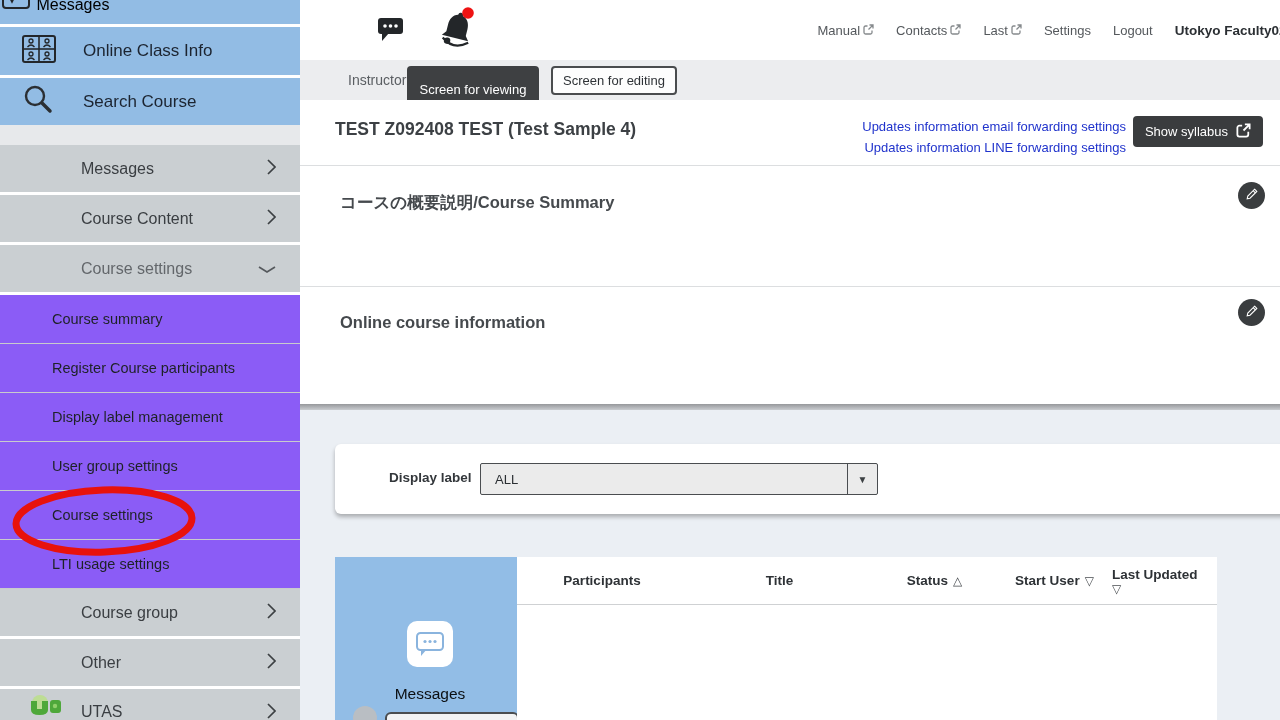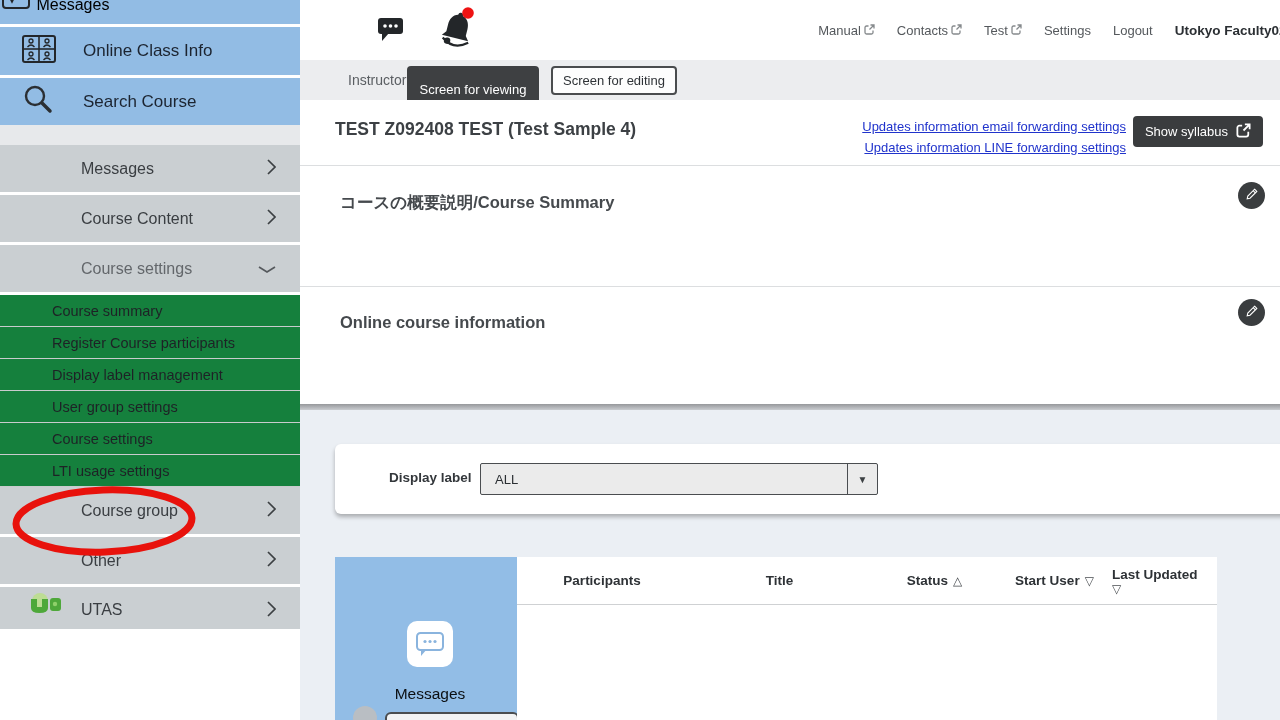--- a/index.html
+++ b/index.html
@@ -22,22 +22,22 @@
   .cutTop { height:24px; overflow:hidden; }
   .cutTop .inner { position:absolute; left:0; top:-24px; width:300px; height:48px; }
 
   .grow { height:47px; }
   .grow .lbl { position:absolute; left:81px; top:50%; transform:translateY(-50%);
                font-size:16px; color:#3a3e42; }
   .grow .lbl.dim { color:#63676b; }
   .grow .chev { position:absolute; right:24px; top:50%; transform:translateY(-50%); }
 
   .subwrap { background:#ebedee; }
-  .subrow { position:relative; height:32px; border-bottom:1px solid #c9cbcd;
-            background:#15803d; }
+  .subrow { position:relative; height:49px; border-bottom:1px solid #c9cbcd;
+            background:#8b5cf6; }
   .subrow .lbl { position:absolute; left:52px; top:50%; transform:translateY(-50%);
                  font-size:14.5px; color:#1e2226; }
 
   .utasrow { height:42px; overflow:hidden; }
 
   .annot { position:absolute; left:8px; top:483px; width:192px; height:76px;
            pointer-events:none; }
 
   
   .main { position:absolute; left:300px; top:0; width:980px; height:720px; background:#fff; }
@@ -61,21 +61,21 @@
                background:#fdfdfd; color:#2e3236; font-size:13px; border:2px solid #4a4c4e;
                border-radius:4px; display:flex; align-items:center; justify-content:center;
                cursor:pointer; }
 
   .titlerow { position:absolute; left:0; top:100px; width:980px; height:66px; background:#fff;
               border-bottom:1px solid #dcdee0; }
   .ctitle { position:absolute; left:35px; top:19px; font-size:17.5px; font-weight:bold;
             color:#3c4044; }
   .linkcol { position:absolute; right:154px; top:19px; display:flex; flex-direction:column;
              align-items:flex-end; gap:6px; }
-  .bluelink { font-size:13px; color:#2033cc; text-decoration:underline; cursor:pointer;
+  .bluelink { font-size:13px; color:#2033cc; cursor:pointer;
               white-space:nowrap; }
   .syllabtn { position:absolute; right:17px; top:16px; width:130px; height:31px;
               background:#3a3c3e; border:none; border-radius:4px; color:#fff; font-size:13px;
               display:flex; align-items:center; justify-content:center; gap:8px; cursor:pointer; }
 
   .sect1 { position:absolute; left:0; top:166px; width:980px; height:121px; background:#fff;
            border-bottom:1px solid #dcdee0; }
   .sect2 { position:absolute; left:0; top:287px; width:980px; height:117px; background:#fff; }
   .shead { position:absolute; left:40px; top:26px; font-size:16.5px; font-weight:bold;
            color:#45494d; }
@@ -291,21 +291,21 @@
               </svg></span>
         </span>
         <span class="navlink">
           <span>Contacts</span>
           <span><svg width="11" height="11" viewBox="0 0 11 11">
                 <path d="M4.5 2 H2.5 A1.5 1.5 0 0 0 1 3.5 V8.5 A1.5 1.5 0 0 0 2.5 10 H7.5 A1.5 1.5 0 0 0 9 8.5 V6.5" fill="none" stroke="#85898c" stroke-width="1.3"></path>
                 <path d="M6.5 1 H10 V4.5 M10 1 L5.5 5.5" fill="none" stroke="#85898c" stroke-width="1.3"></path>
               </svg></span>
         </span>
         <span class="navlink">
-          <span>Test</span>
+          <span>Last</span>
           <span><svg width="11" height="11" viewBox="0 0 11 11">
                 <path d="M4.5 2 H2.5 A1.5 1.5 0 0 0 1 3.5 V8.5 A1.5 1.5 0 0 0 2.5 10 H7.5 A1.5 1.5 0 0 0 9 8.5 V6.5" fill="none" stroke="#85898c" stroke-width="1.3"></path>
                 <path d="M6.5 1 H10 V4.5 M10 1 L5.5 5.5" fill="none" stroke="#85898c" stroke-width="1.3"></path>
               </svg></span>
         </span>
         <span class="navlink">
           <span>Settings</span>
         </span>
         <span class="navlink">
           <span>Logout</span>

